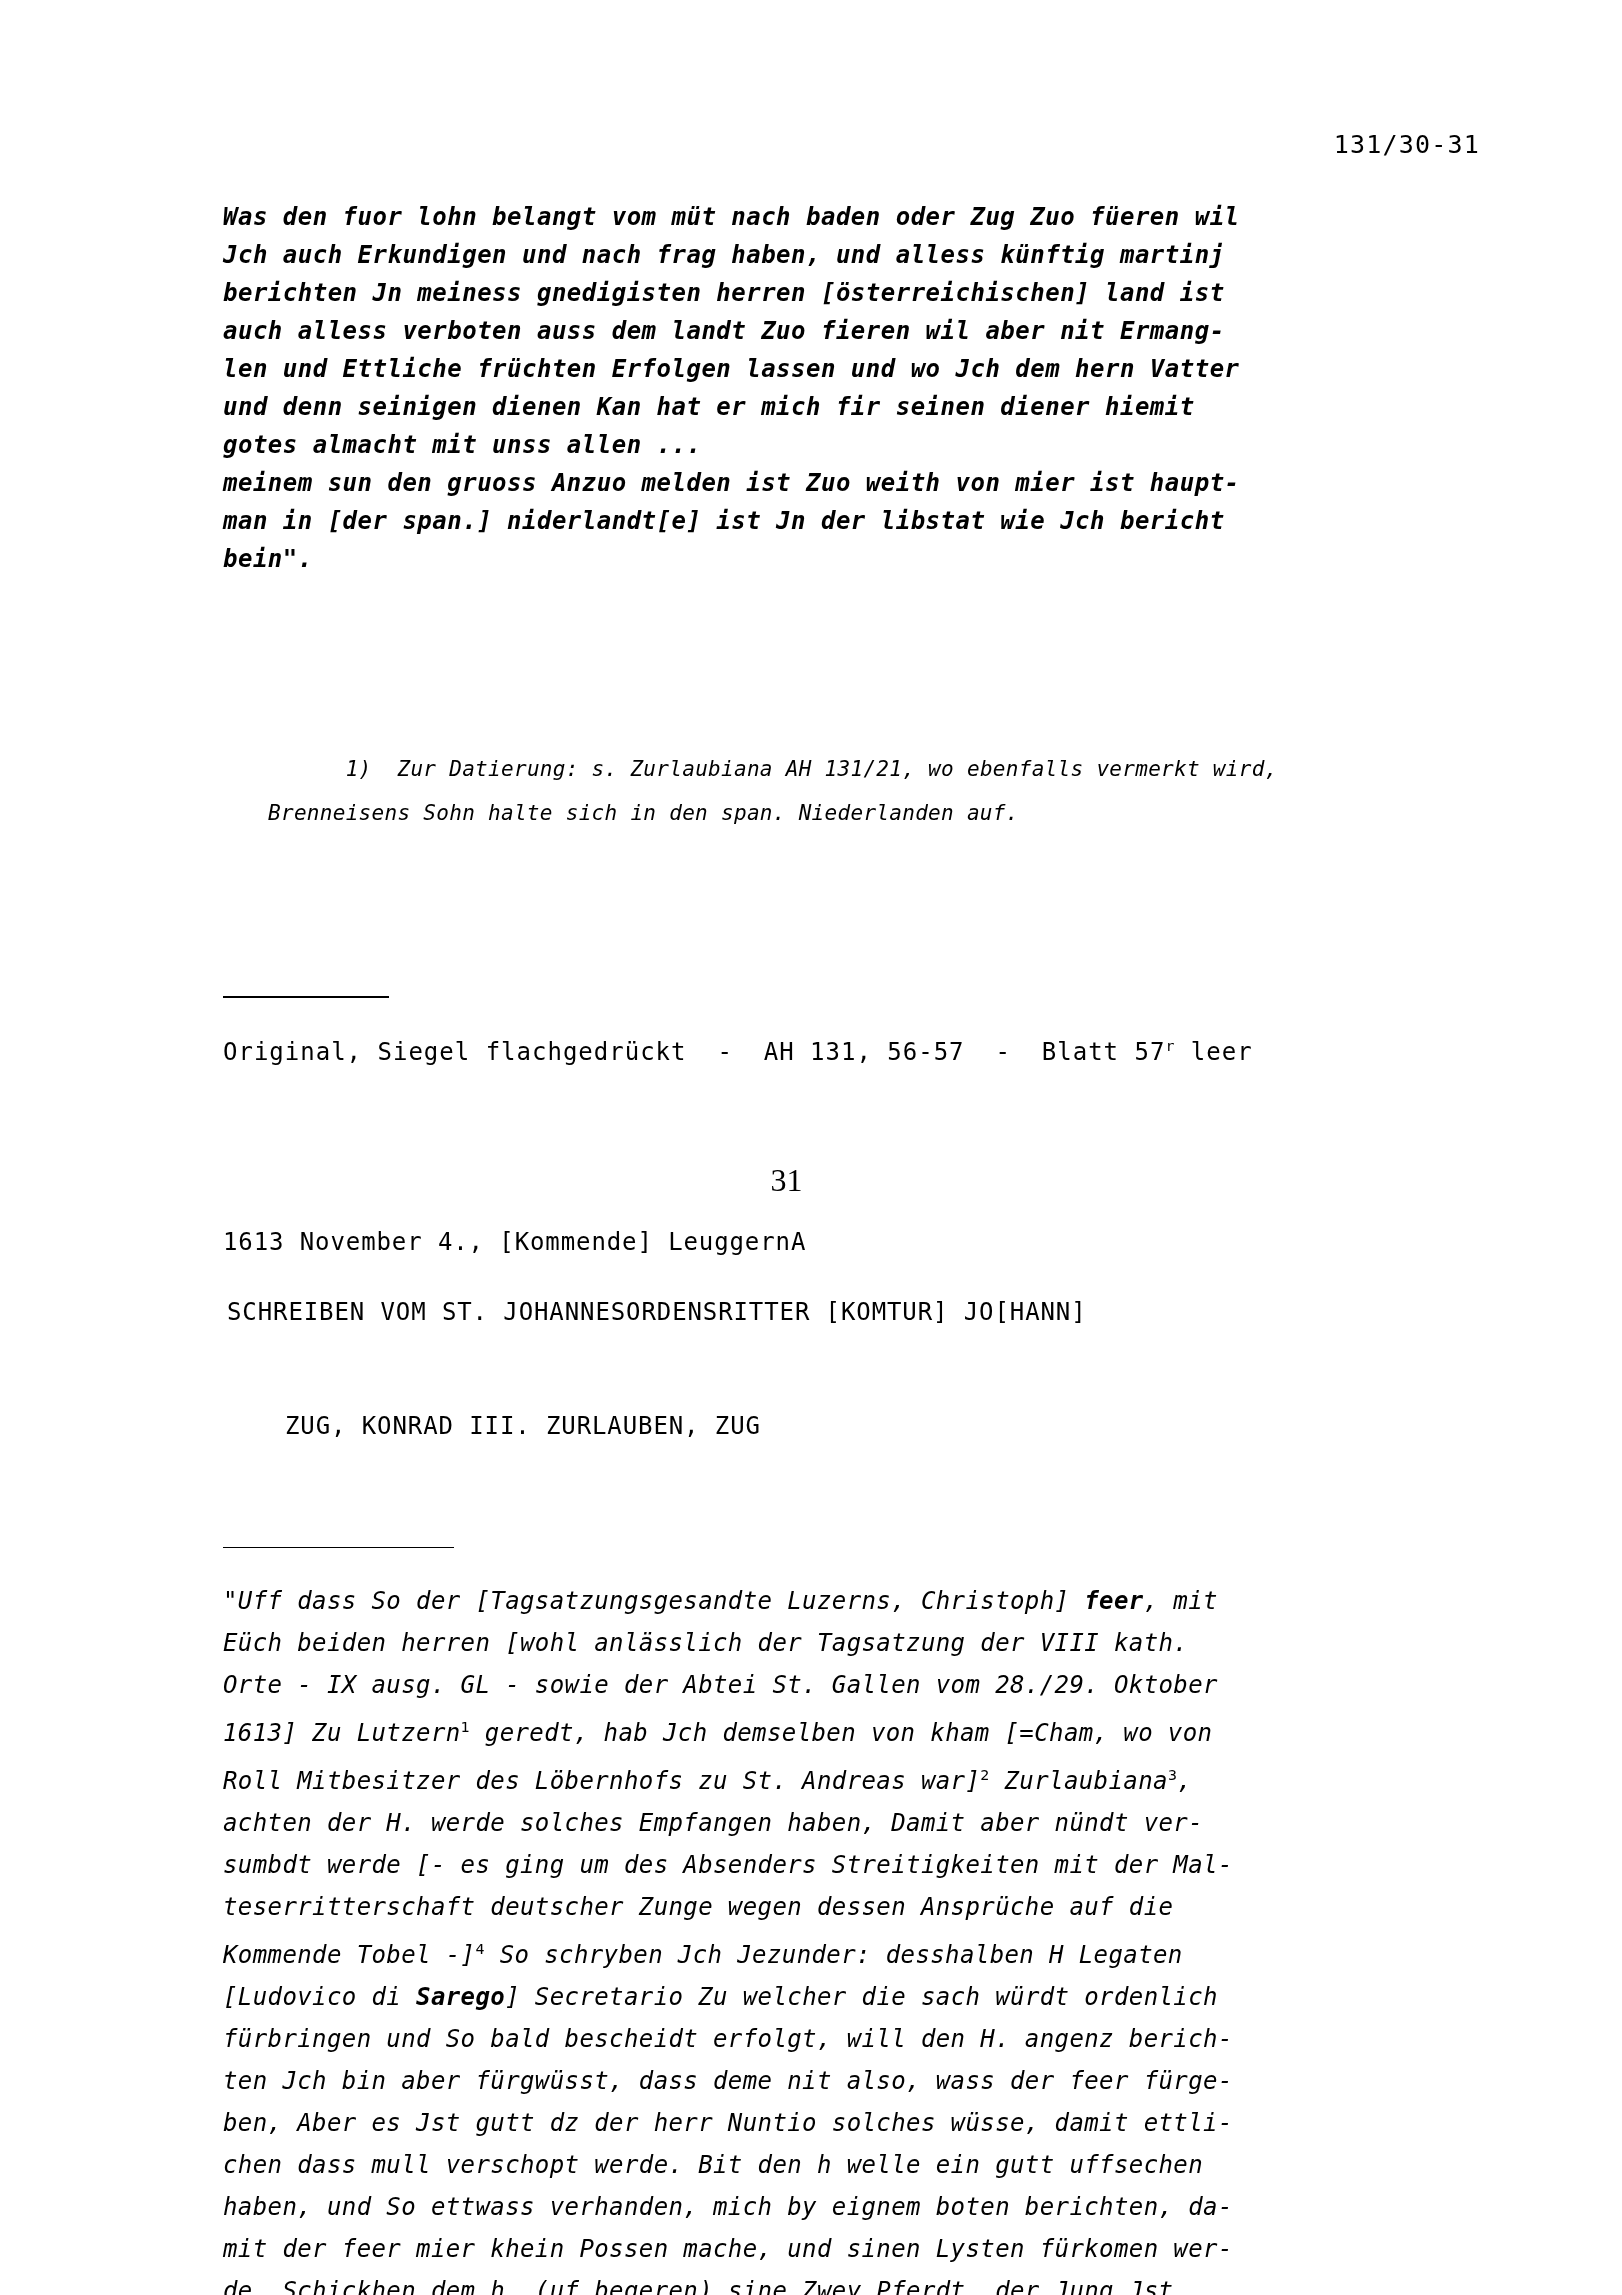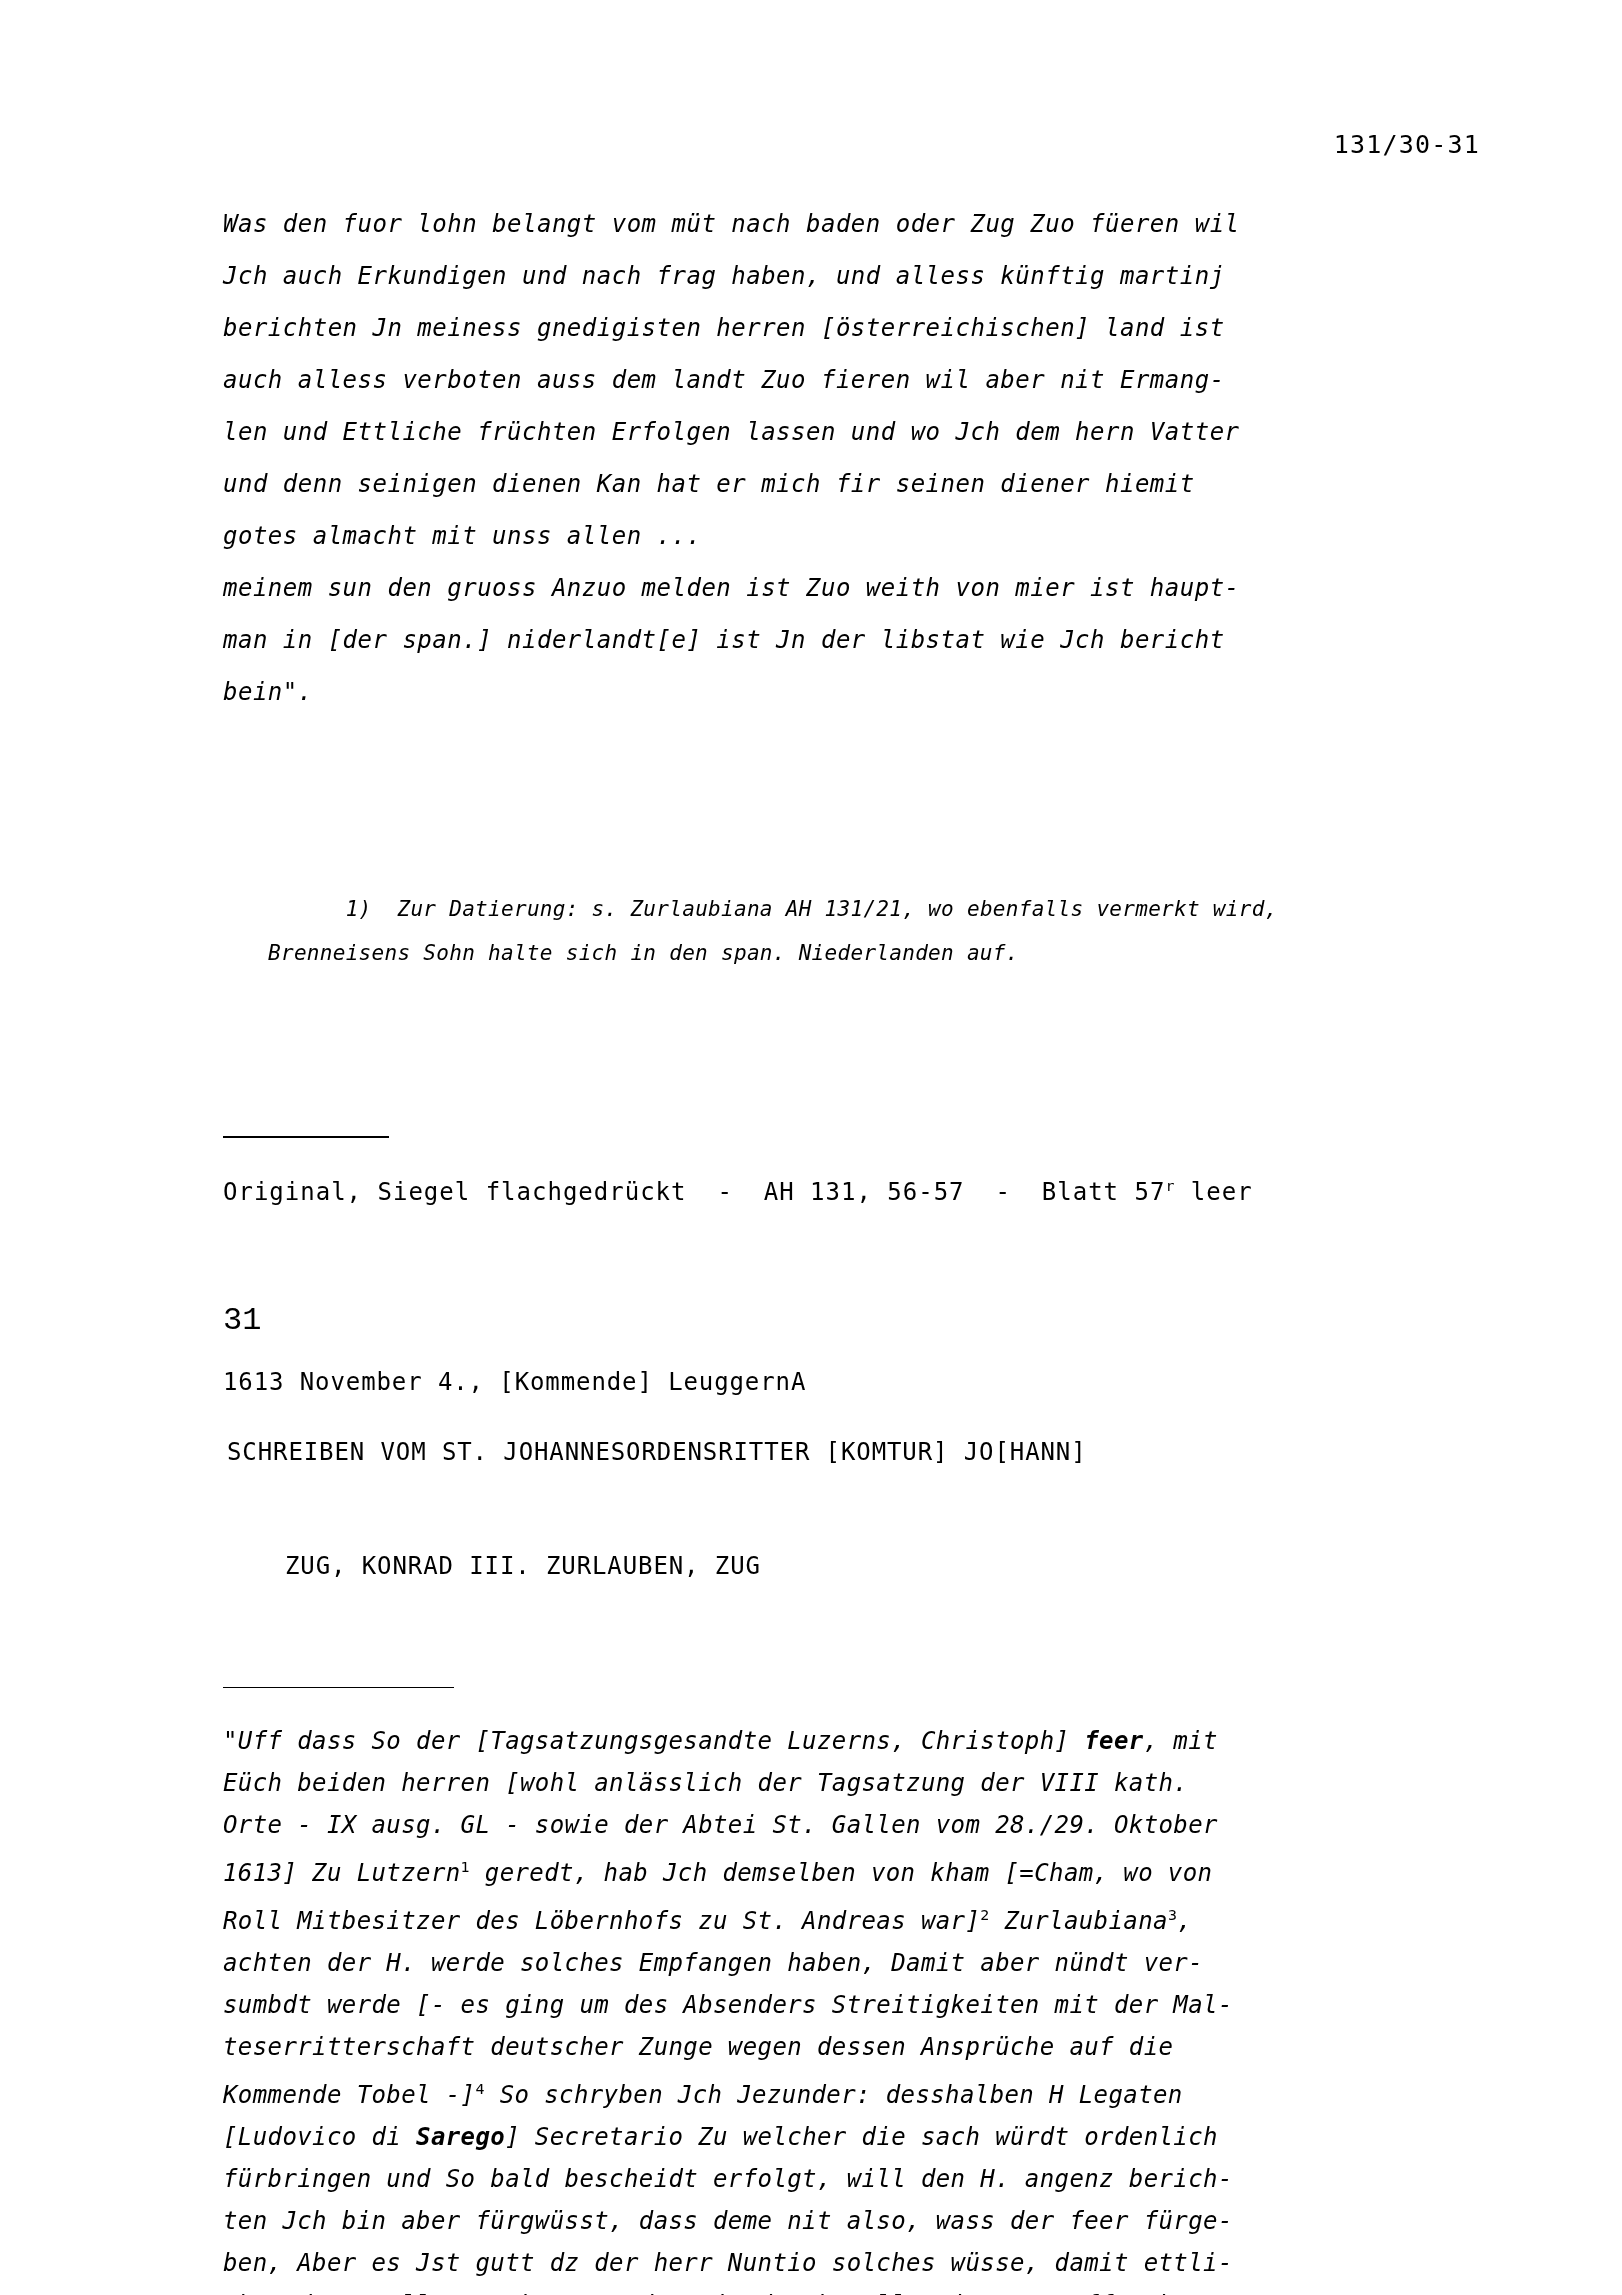--- a/index.html
+++ b/index.html
@@ -24,24 +24,25 @@
     text-align: right;
     font-family: "DejaVu Sans Mono", monospace;
     font-size: 25px;
     letter-spacing: 1.2px;
     margin: 8px 0 39px 0;
   }
   .block-italic {
     font-family: "DejaVu Sans Mono", monospace;
     font-style: italic;
     font-size: 24px;
-    line-height: 52px;
+    line-height: 38px;
     letter-spacing: 0.5px;
     white-space: pre-wrap;
     margin: 0;
+    font-weight: bold;
   }
   .footnote {
     font-family: "DejaVu Sans Mono", monospace;
     font-style: italic;
     font-size: 21px;
     line-height: 44px;
     letter-spacing: 0.3px;
     white-space: pre-wrap;
     margin: 37px 0 0 0;
     padding-left: 0;
@@ -65,22 +66,22 @@
   }
   .provenance {
     font-family: "DejaVu Sans Mono", monospace;
     font-size: 24px;
     letter-spacing: 1px;
     line-height: 41px;
     margin: 0;
     white-space: pre-wrap;
   }
   .doc-number {
-    text-align: left;
-    font-family: Liberation Mono, monospace;
+    text-align: center;
+    font-family: Liberation Serif, serif;
     font-size: 32px;
     margin: 89px 0 29px 0;
     padding-right: 130px;
   }
   .date-line {
     display: flex;
     align-items: baseline;
     font-family: "DejaVu Sans Mono", monospace;
     font-size: 24px;
     letter-spacing: 0.9px;

